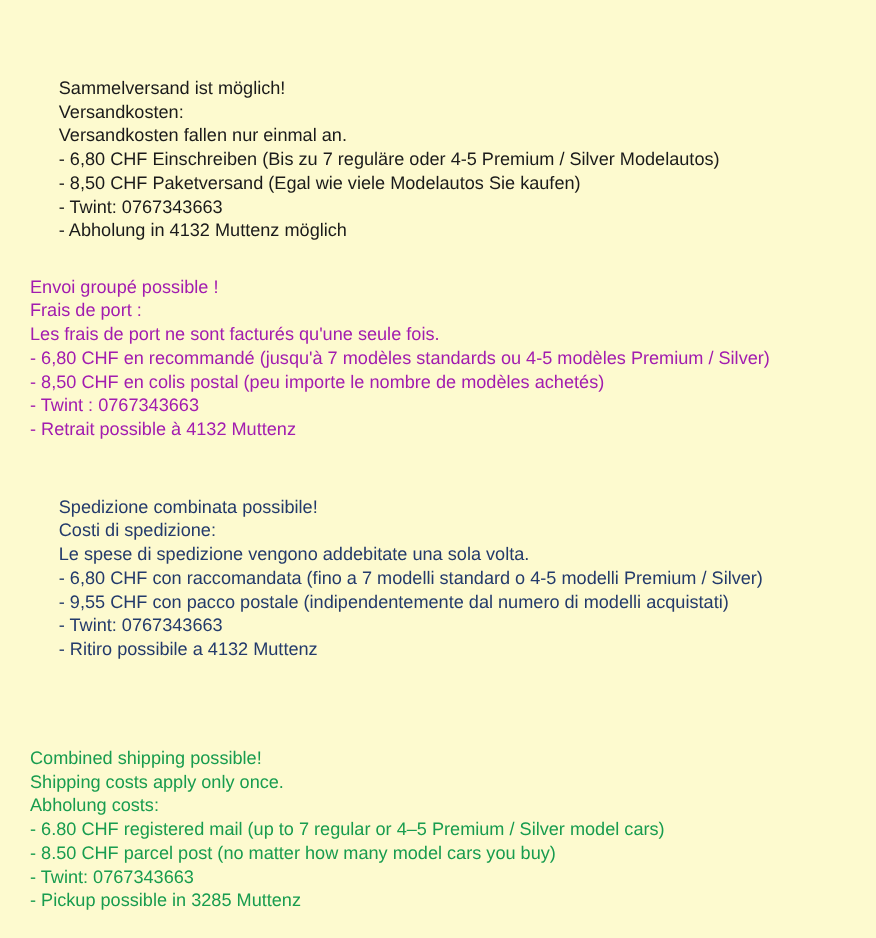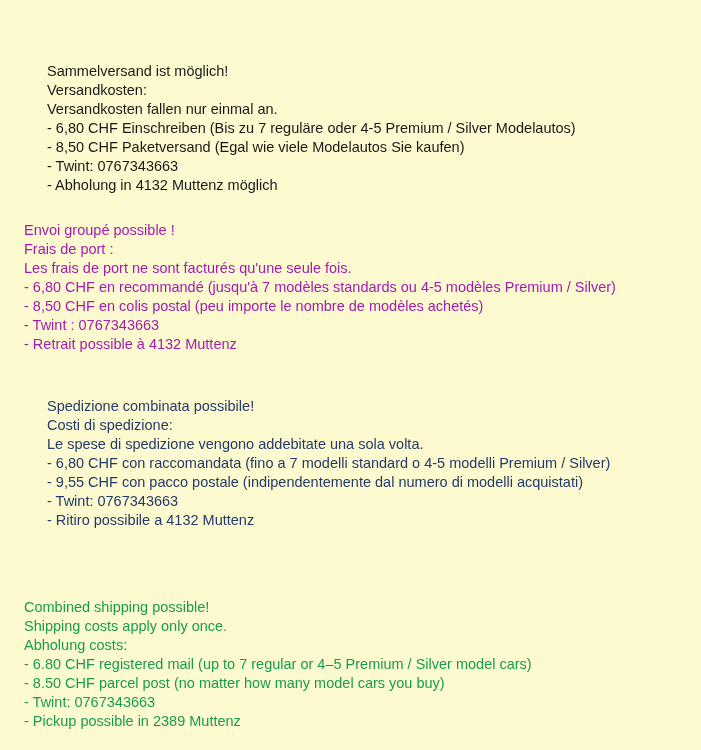--- a/index.html
+++ b/index.html
@@ -58,14 +58,14 @@
   <div class="line">- Ritiro possibile a 4132 Muttenz</div>
 </section>
 
 <section class="block block-en" style="color: rgb(24, 156, 79);">
   <div class="line">Combined shipping possible!</div>
   <div class="line">Shipping costs apply only once.</div>
   <div class="line">Abholung costs:</div>
   <div class="line">- 6.80 CHF registered mail (up to 7 regular or 4–5 Premium / Silver model cars)</div>
   <div class="line">- 8.50 CHF parcel post (no matter how many model cars you buy)</div>
   <div class="line">- Twint: 0767343663</div>
-  <div class="line">- Pickup possible in 2389 Muttenz</div>
+  <div class="line">- Pickup possible in 3285 Muttenz</div>
 </section>
 
 </body></html>

